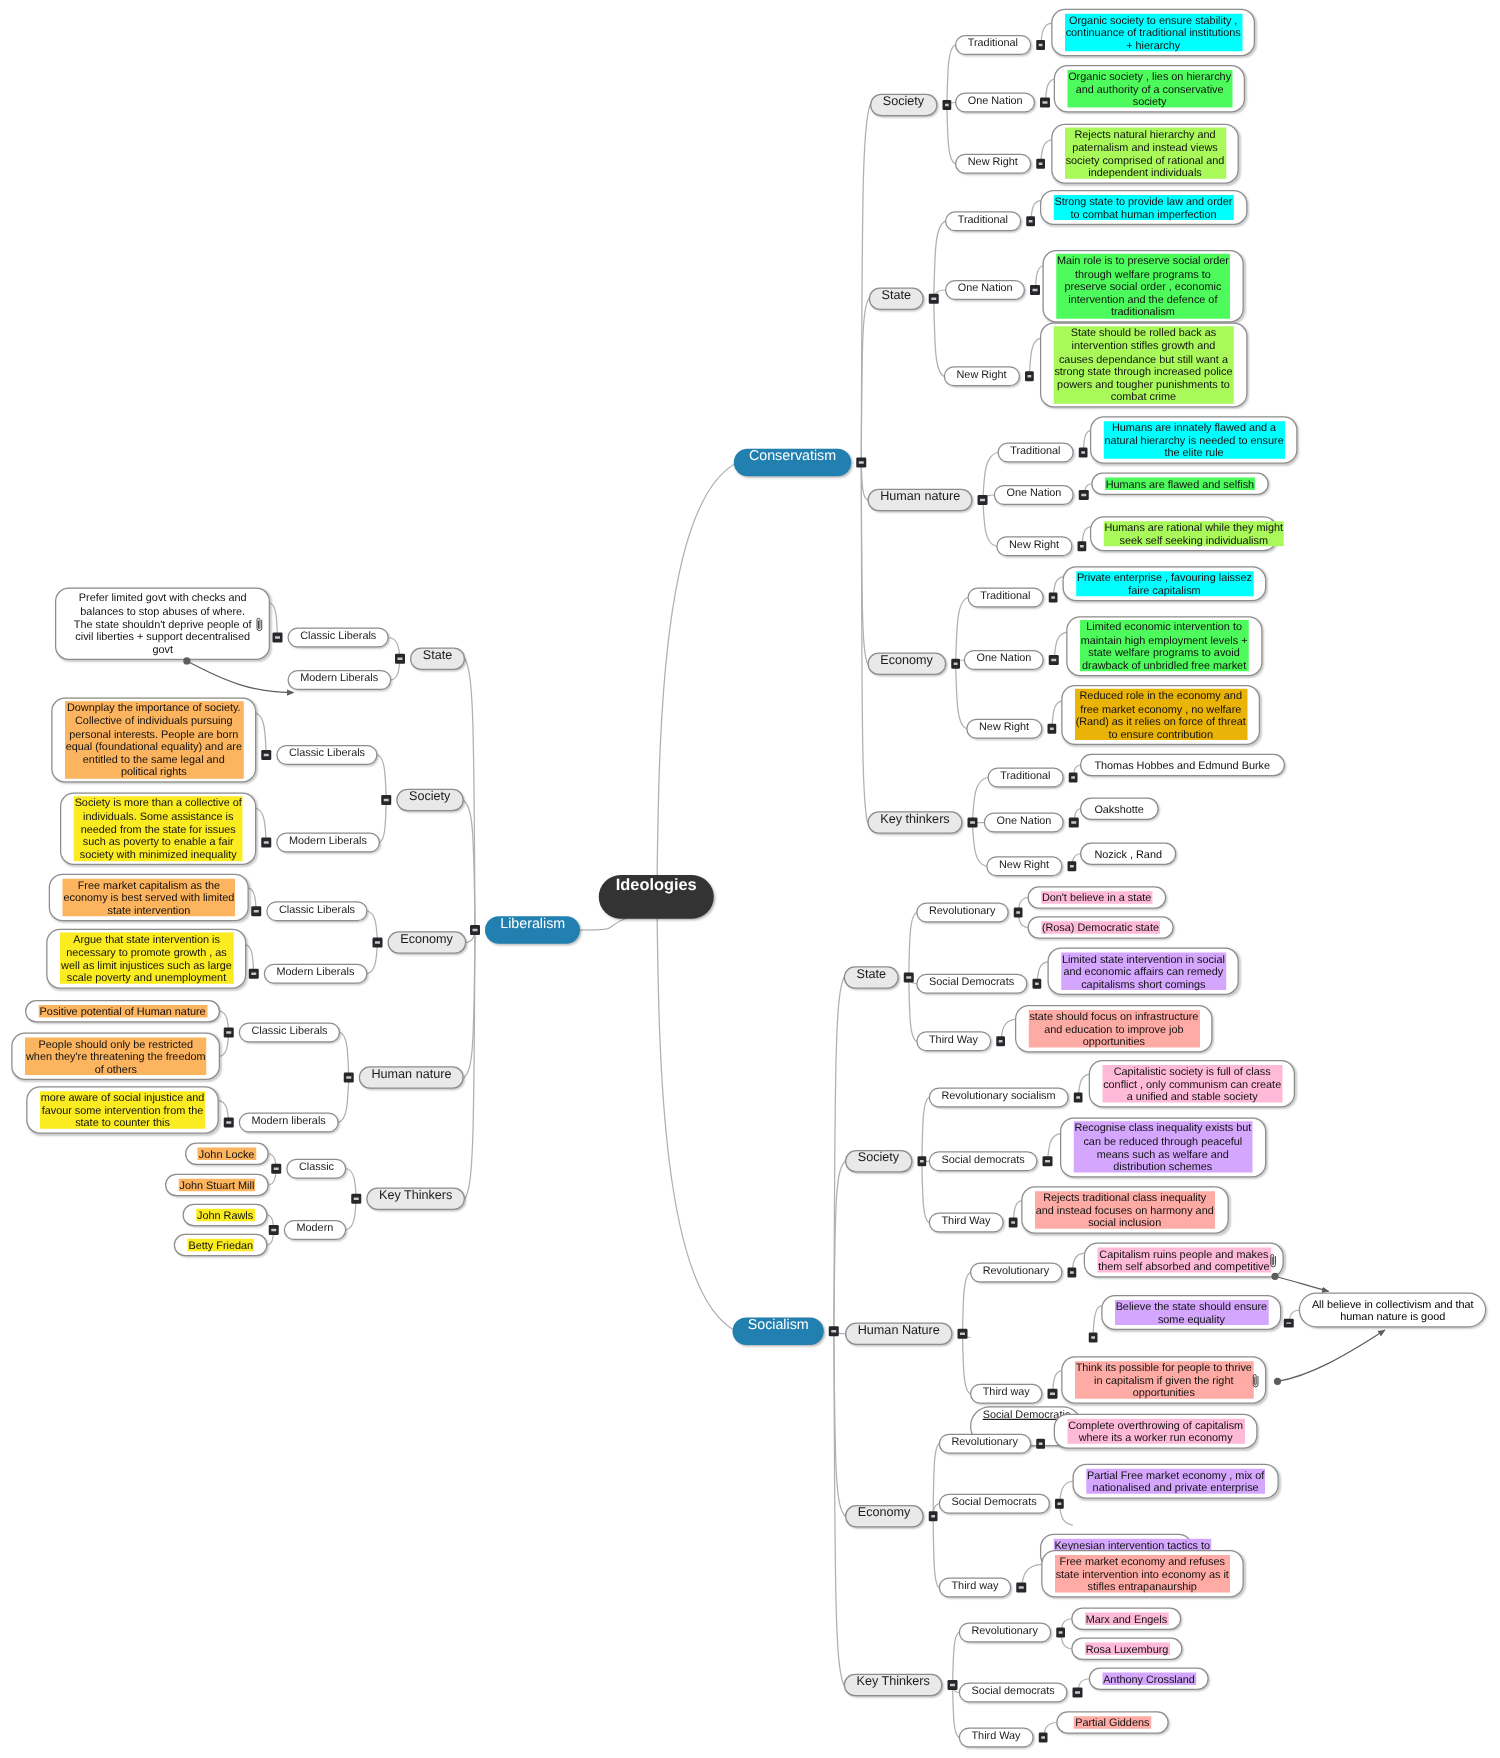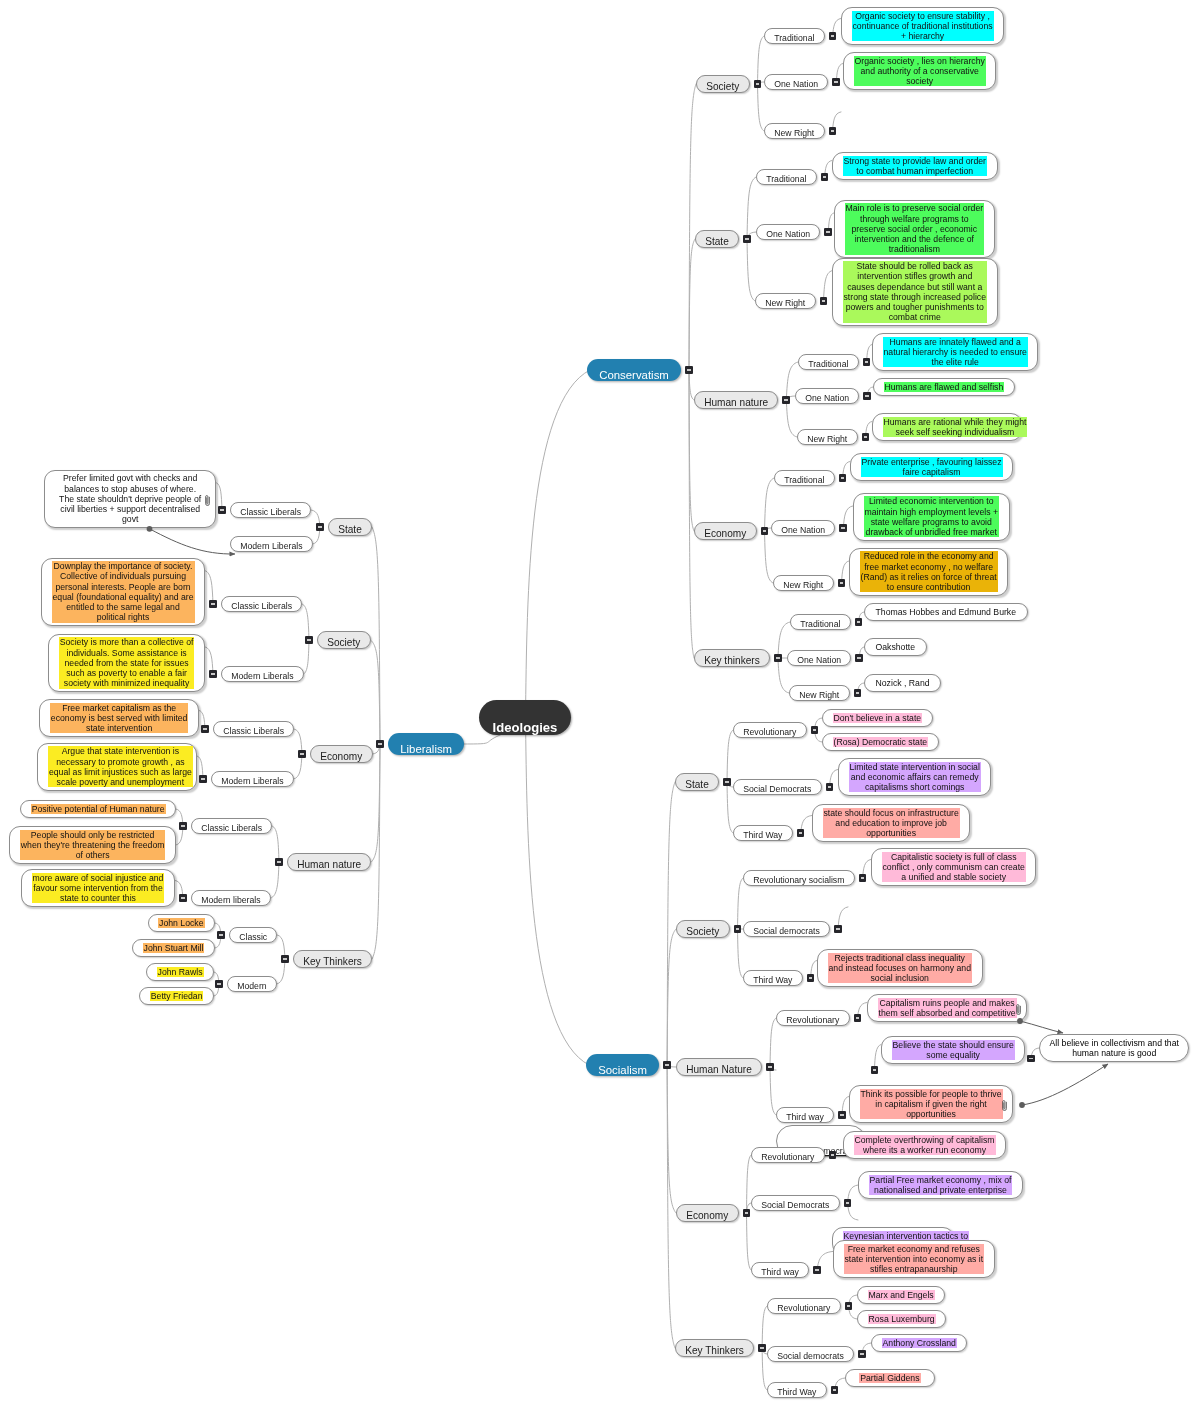--- a/index.html
+++ b/index.html
@@ -2,21 +2,21 @@
 <html><head>
 <meta charset="utf-8">
 <title>Ideologies mind map</title>
 <style>
   html,body{margin:0;padding:0;background:#ffffff;}
   body{width:1200px;height:1406px;position:relative;overflow:hidden;
        font-family:"Liberation Sans",sans-serif;}
   #stage{position:absolute;left:0;top:0;width:1200px;height:1406px;}
   #links{position:absolute;left:0;top:0;width:1200px;height:1406px;overflow:visible;z-index:1;}
   #rels{position:absolute;left:0;top:0;width:1200px;height:1406px;overflow:visible;z-index:20;pointer-events:none;}
-  .nd{position:absolute;box-sizing:border-box;display:flex;align-items:flex-end;justify-content:center;z-index:3;}
+  .nd{position:absolute;box-sizing:border-box;display:flex;align-items:flex-start;justify-content:center;z-index:3;}
   .root{background:#333333;color:#ffffff;border-radius:999px;font-size:13.1px;font-weight:bold;
         box-shadow:1.2px 1.2px 2px rgba(0,0,0,.30);}
   .branch{background:#2280b0;color:#ffffff;border-radius:999px;font-size:11.4px;
           box-shadow:1.2px 1.2px 2px rgba(0,0,0,.28);}
   .topic{background:#e9e9e9;color:#1c1c1c;border:0.9px solid #8d8d8d;border-radius:999px;font-size:10.1px;
          box-shadow:1.1px 1.1px 1.6px rgba(0,0,0,.22);}
   .sub{background:#ffffff;color:#1c1c1c;border:0.9px solid #8d8d8d;border-radius:999px;font-size:8.7px;
        box-shadow:1.1px 1.1px 1.6px rgba(0,0,0,.20);}
   *{box-sizing:border-box;}
   .leaf{background:#ffffff;z-index:3;color:#111111;border:0.9px solid #8d8d8d;border-radius:11px;width:max-content;font-size:0;line-height:0;
@@ -169,20 +169,21 @@
     <div class="ico" style="left: 832.4px; top: 78.1px;">
       <i></i>
     </div>
     <div class="leaf" style="position: absolute; left: 843px; top: 52.05px; padding: 2.6px 9.5px; width: 153.4px;"><span class="txt" style="background: rgb(77, 252, 92);"><div>Organic society , lies on hierarchy</div><div>and authority of a conservative</div><div>society</div></span></div>
     <div class="nd sub" style="top: 122.6px; height: 16.8px; padding: 0px 9.2px; left: 764px; width: 60.5px;">
       <span style="white-space: nowrap;">New Right</span>
     </div>
     <div class="ico" style="left: 828.6px; top: 127.1px;">
       <i></i>
     </div>
+    <div class="leaf" style="position: absolute; left: 841px; top: 98.9px; padding: 2.6px 9.5px; width: 150px;"><span class="txt" style="background: rgb(170, 249, 91);"><div>Rejects natural hierarchy and</div><div>paternalism and instead views</div><div>society comprised of rational and</div><div>independent individuals</div></span></div>
     <div class="nd topic" style="top: 229.75px; height: 18.5px; padding: 0px 9.2px; left: 695px; width: 44px;">
       <span style="white-space: nowrap;">State</span>
     </div>
     <div class="ico" style="left: 743.1px; top: 235.1px;">
       <i></i>
     </div>
     <div class="nd sub" style="top: 168.6px; height: 16.8px; padding: 0px 9.2px; left: 756px; width: 60.6px;">
       <span style="white-space: nowrap;">Traditional</span>
     </div>
     <div class="ico" style="left: 820.7px; top: 173.1px;">
@@ -341,21 +342,21 @@
     <div class="ico" style="left: 201.1px; top: 725.1px;">
       <i></i>
     </div>
     <div class="leaf" style="position: absolute; left: 39.3px; top: 699.05px; padding: 2.6px 9.5px; width: 159.7px;"><span class="txt" style="background: rgb(252, 180, 94);"><div>Free market capitalism as the</div><div>economy is best served with limited</div><div>state intervention</div></span></div>
     <div class="nd sub" style="top: 770.6px; height: 16.8px; padding: 0px 9.2px; left: 211px; width: 82.7px;">
       <span style="white-space: nowrap;">Modern Liberals</span>
     </div>
     <div class="ico" style="left: 199.1px; top: 775.1px;">
       <i></i>
     </div>
-    <div class="leaf" style="position: absolute; left: 37.4px; top: 742.9px; padding: 2.6px 9.5px; width: 159.6px;"><span class="txt" style="background: rgb(251, 236, 34);"><div>Argue that state intervention is</div><div>necessary to promote growth , as</div><div>equal as limit injustices such as large</div><div>scale poverty and unemployment</div></span></div>
+    <div class="leaf" style="position: absolute; left: 37.4px; top: 742.9px; padding: 2.6px 9.5px; width: 159.6px;"><span class="txt" style="background: rgb(251, 236, 34);"><div>Argue that state intervention is</div><div>necessary to promote growth , as</div><div>well as limit injustices such as large</div><div>scale poverty and unemployment</div></span></div>
     <div class="nd topic" style="top: 852.75px; height: 18.5px; padding: 0px 9.2px; left: 287px; width: 84.3px;">
       <span style="white-space: nowrap;">Human nature</span>
     </div>
     <div class="ico" style="left: 275.1px; top: 858.1px;">
       <i></i>
     </div>
     <div class="nd sub" style="top: 817.6px; height: 16.8px; padding: 0px 9.2px; left: 191px; width: 81.2px;">
       <span style="white-space: nowrap;">Classic Liberals</span>
     </div>
     <div class="ico" style="left: 179.1px; top: 822.1px;">
@@ -438,20 +439,21 @@
     <div class="ico" style="left: 858.7px; top: 874.1px;">
       <i></i>
     </div>
     <div class="leaf" style="position: absolute; left: 871px; top: 848.05px; padding: 2.6px 9.5px; width: 165.4px;"><span class="txt" style="background: rgb(255, 186, 217);"><div>Capitalistic society is full of class</div><div>conflict , only communism can create</div><div>a unified and stable society</div></span></div>
     <div class="nd sub" style="top: 920.6px; height: 16.8px; padding: 0px 9.2px; left: 743px; width: 87px;">
       <span style="white-space: nowrap;">Social democrats</span>
     </div>
     <div class="ico" style="left: 834.1px; top: 925.1px;">
       <i></i>
     </div>
+    <div class="leaf" style="position: absolute; left: 848px; top: 893.9px; padding: 2.6px 9.5px; width: 164.5px;"><span class="txt" style="background: rgb(212, 166, 254);"><div>Recognise class inequality exists but</div><div>can be reduced through peaceful</div><div>means such as welfare and</div><div>distribution schemes</div></span></div>
     <div class="nd sub" style="top: 969.6px; height: 16.8px; padding: 0px 9.2px; left: 743px; width: 59.6px;">
       <span style="white-space: nowrap;">Third Way</span>
     </div>
     <div class="ico" style="left: 806.7px; top: 974.1px;">
       <i></i>
     </div>
     <div class="leaf" style="position: absolute; left: 817px; top: 949.05px; padding: 2.6px 9.5px; width: 165.5px;"><span class="txt" style="background: rgb(255, 171, 165);"><div>Rejects traditional class inequality</div><div>and instead focuses on harmony and</div><div>social inclusion</div></span></div>
     <div class="nd topic" style="top: 1057.75px; height: 18.5px; padding: 0px 9.2px; left: 676px; width: 86px;">
       <span style="white-space: nowrap;">Human Nature</span>
     </div>

